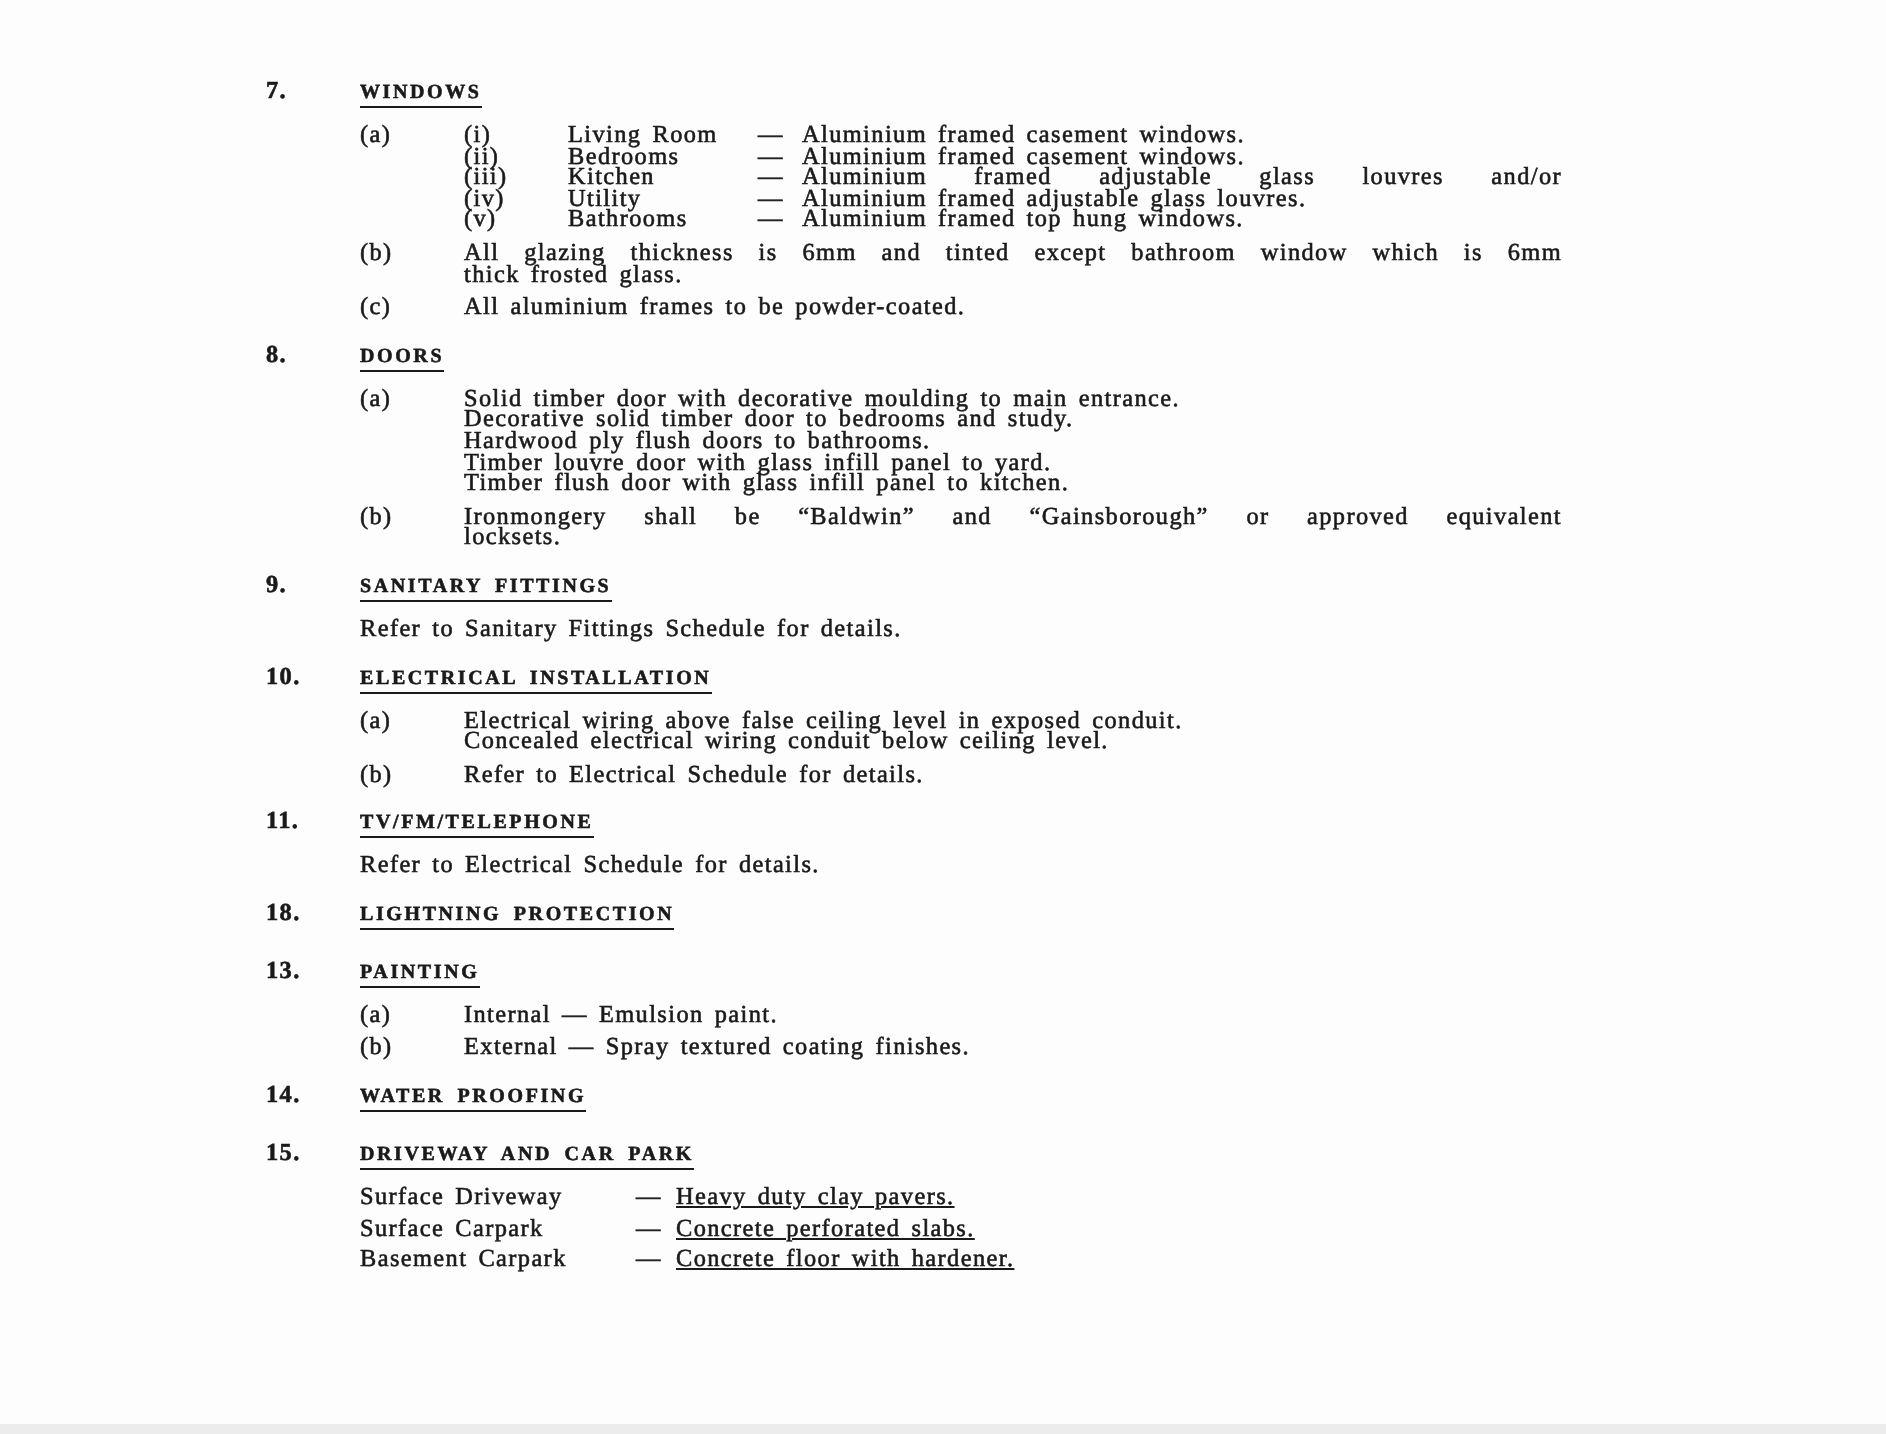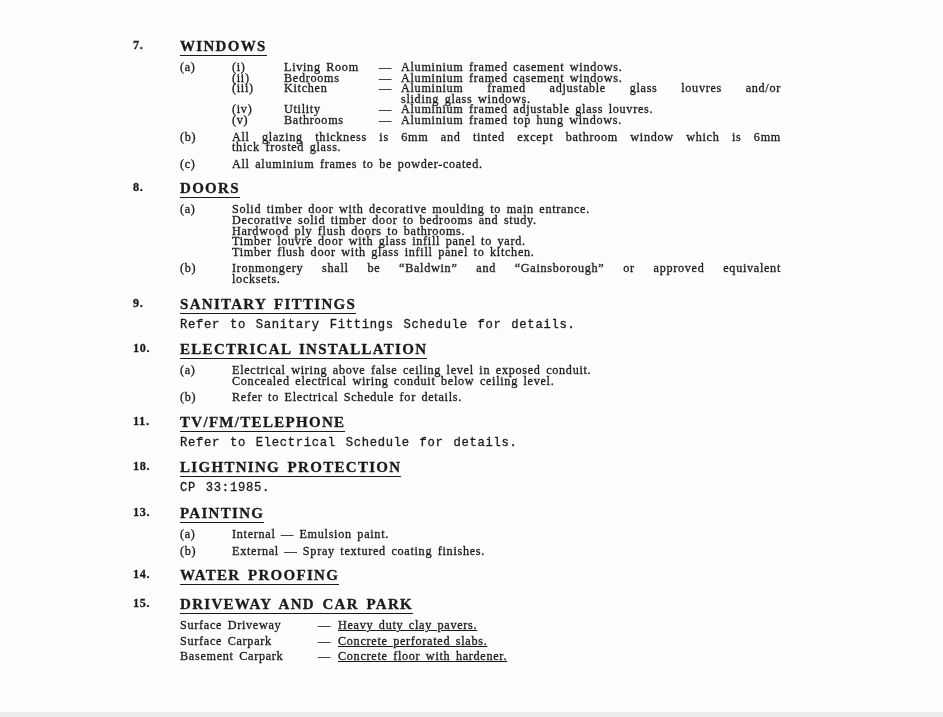--- a/index.html
+++ b/index.html
@@ -13,32 +13,32 @@
   }
   #page {
     position: absolute; left: 133px; top: 40px; width: 648px;
     font-size: 12.2px; line-height: 10.6px;
     letter-spacing: 0.7px; word-spacing: 1.8px;
     -webkit-text-stroke: 0.3px currentColor;
   }
   .sec   { display: flex; margin-bottom: 7px; }
   .num   { width: 47px; flex: none; font-weight: 700; }
   .sbody { flex: 1; min-width: 0; }
-  .title { font-weight: 700; font-size: 15px; line-height: 13px;
+  .title { font-weight: 700; font-size: 10px; line-height: 13px;
            letter-spacing: 1.3px; word-spacing: 2.5px; margin-bottom: 9px; }
   .title .u { border-bottom: 1.4px solid #1a1a1a; padding-bottom: 1px; }
   .item  { display: flex; margin-bottom: 6px; }
   .lbl   { width: 52px; flex: none; }
   .itxt  { flex: 1; min-width: 0; }
   .rrow  { display: flex; }
   .rlbl  { width: 52px; flex: none; }
   .rname { width: 95px; flex: none; }
   .rdash { width: 22px; flex: none; }
   .rdesc { flex: 1; min-width: 0; }
-  .para  { margin-bottom: 6px; font-family: Liberation Mono, monospace; }
+  .para  { margin-bottom: 6px; }
   .jline { text-align: justify; text-align-last: justify; }
   .drow  { display: flex; margin-bottom: 5px; align-items: center; }
   .dname { width: 138px; flex: none; }
   .ddash { width: 20px; flex: none; }
   .ddesc { flex: 1; text-decoration: underline; }
   .edge-bottom {
     position: absolute; left: 0; right: 0; bottom: 0; height: 5px;
     background: #ececec;
   }
 </style>
@@ -68,21 +68,20 @@
               <div class="rdesc">
                 <div>Aluminium framed casement windows.</div>
               </div>
             </div>
             <div class="rrow">
               <div class="rlbl">(iii)</div>
               <div class="rname">Kitchen</div>
               <div class="rdash">—</div>
               <div class="rdesc">
                 <div class="jline">Aluminium framed adjustable glass louvres and/or</div>
-                <div>sliding glass windows.</div>
               </div>
             </div>
             <div class="rrow">
               <div class="rlbl">(iv)</div>
               <div class="rname">Utility</div>
               <div class="rdash">—</div>
               <div class="rdesc">
                 <div>Aluminium framed adjustable glass louvres.</div>
               </div>
             </div>
@@ -169,21 +168,20 @@
         <div class="para">
           <div>Refer to Electrical Schedule for details.</div>
         </div>
       </div>
     </section>
     <section class="sec">
       <div class="num">18.</div>
       <div class="sbody">
         <div class="title"><span class="u">LIGHTNING PROTECTION</span></div>
         <div class="para">
-          <div>CP 33:1985.</div>
         </div>
       </div>
     </section>
     <section class="sec">
       <div class="num">13.</div>
       <div class="sbody">
         <div class="title"><span class="u">PAINTING</span></div>
         <div class="item">
           <div class="lbl">(a)</div>
           <div class="itxt">

